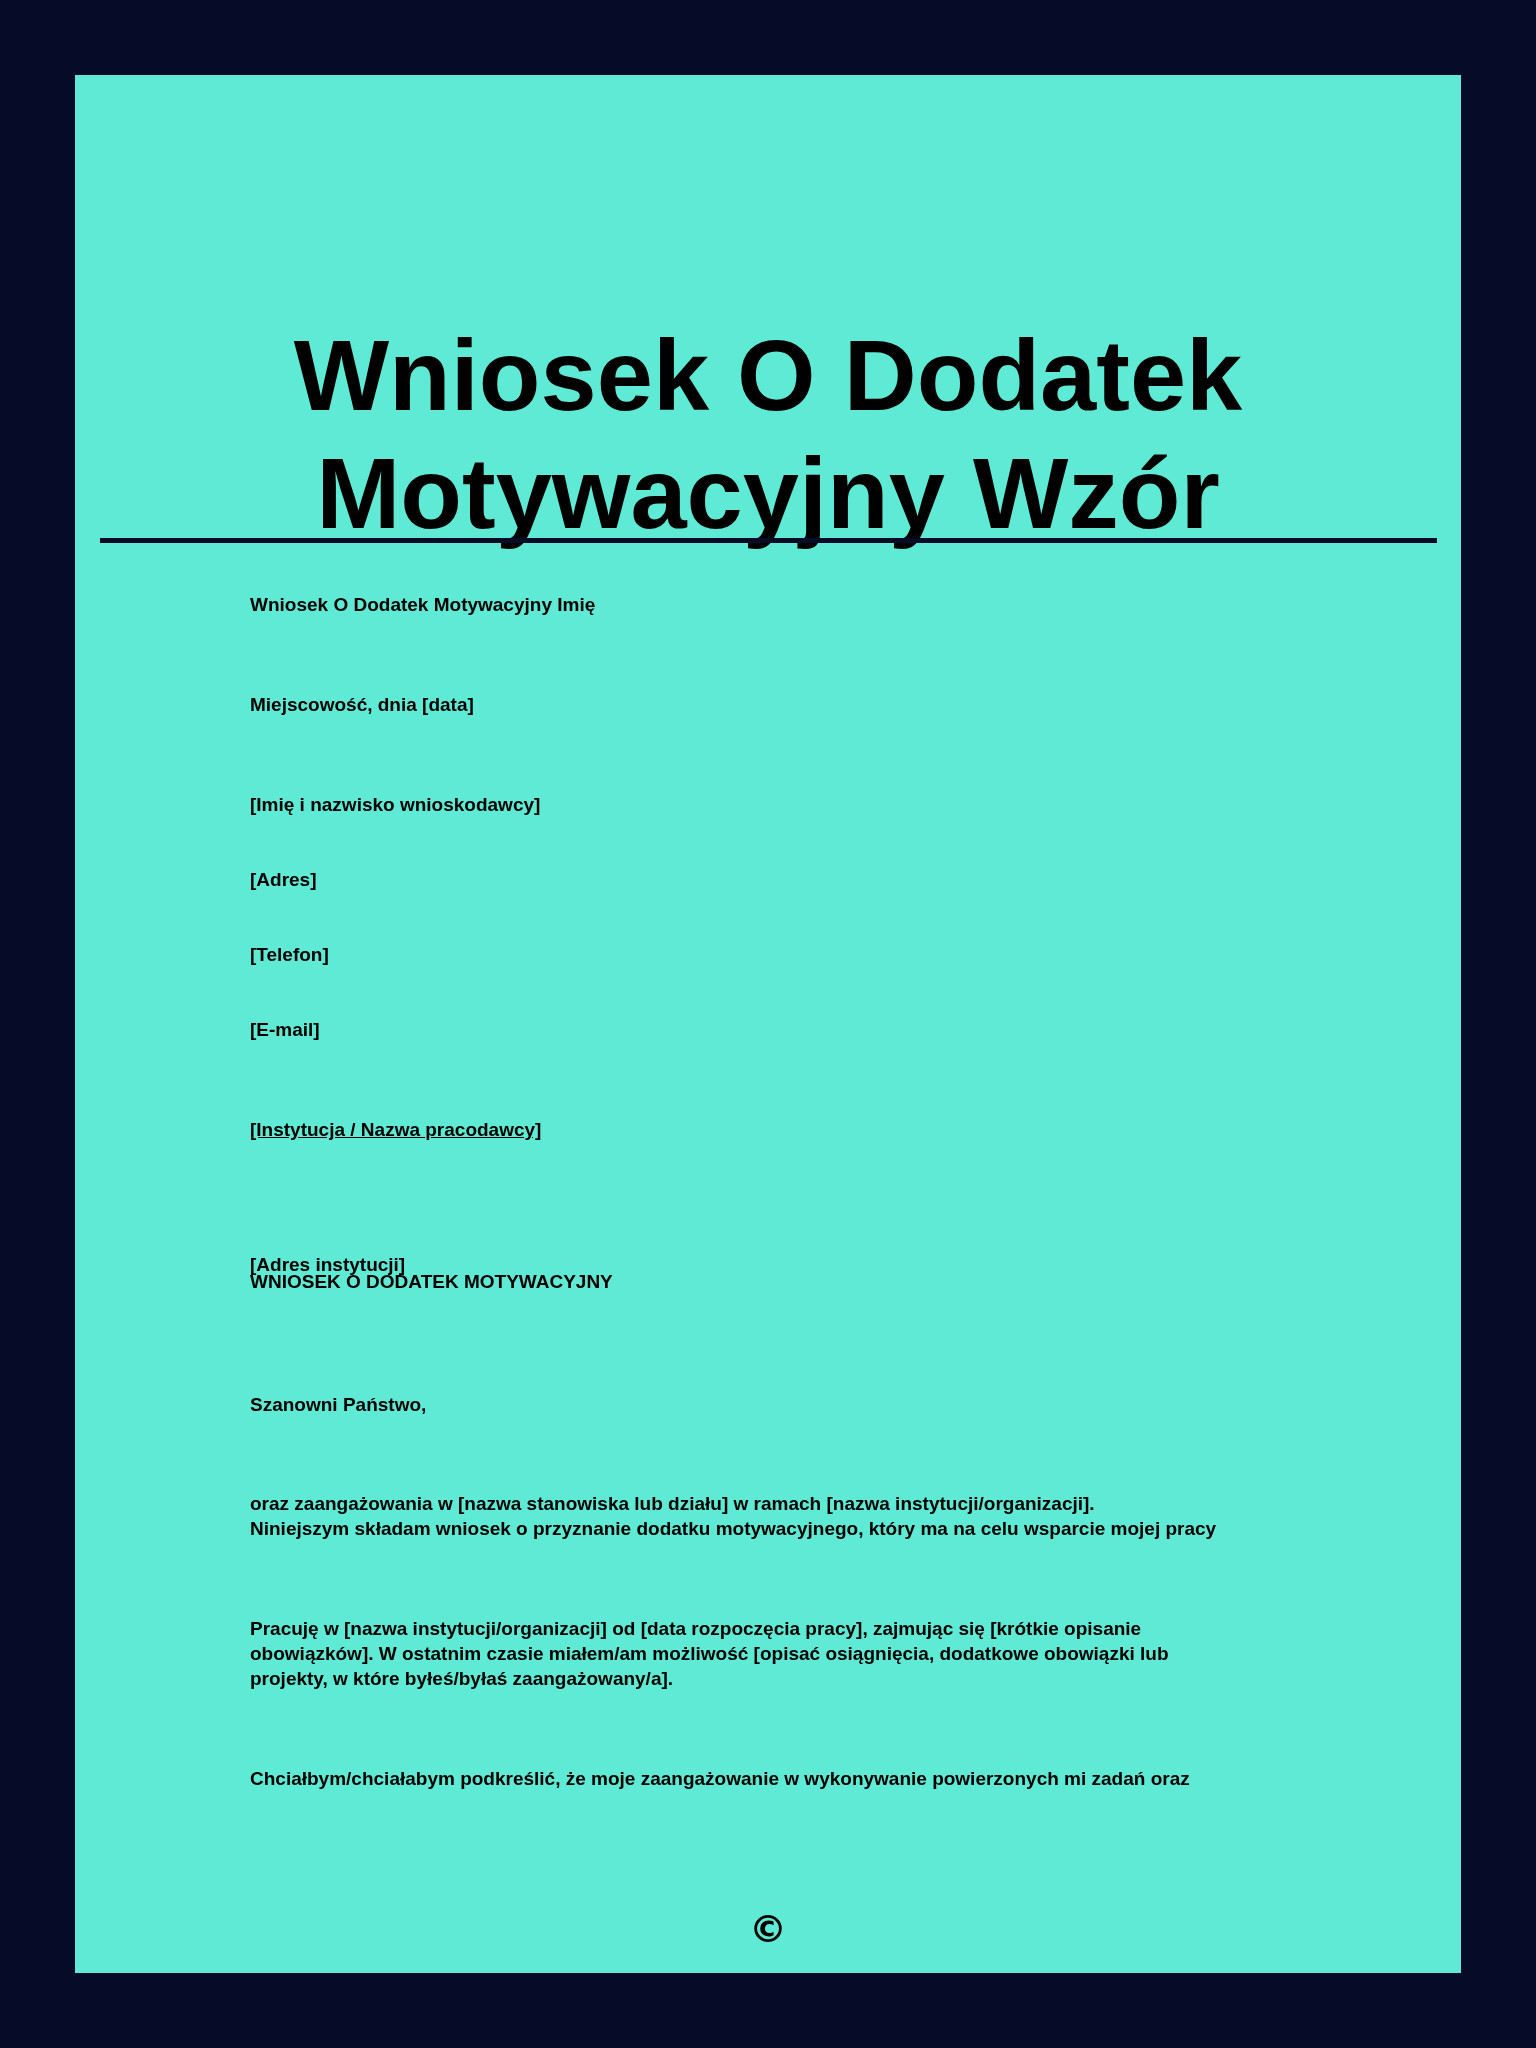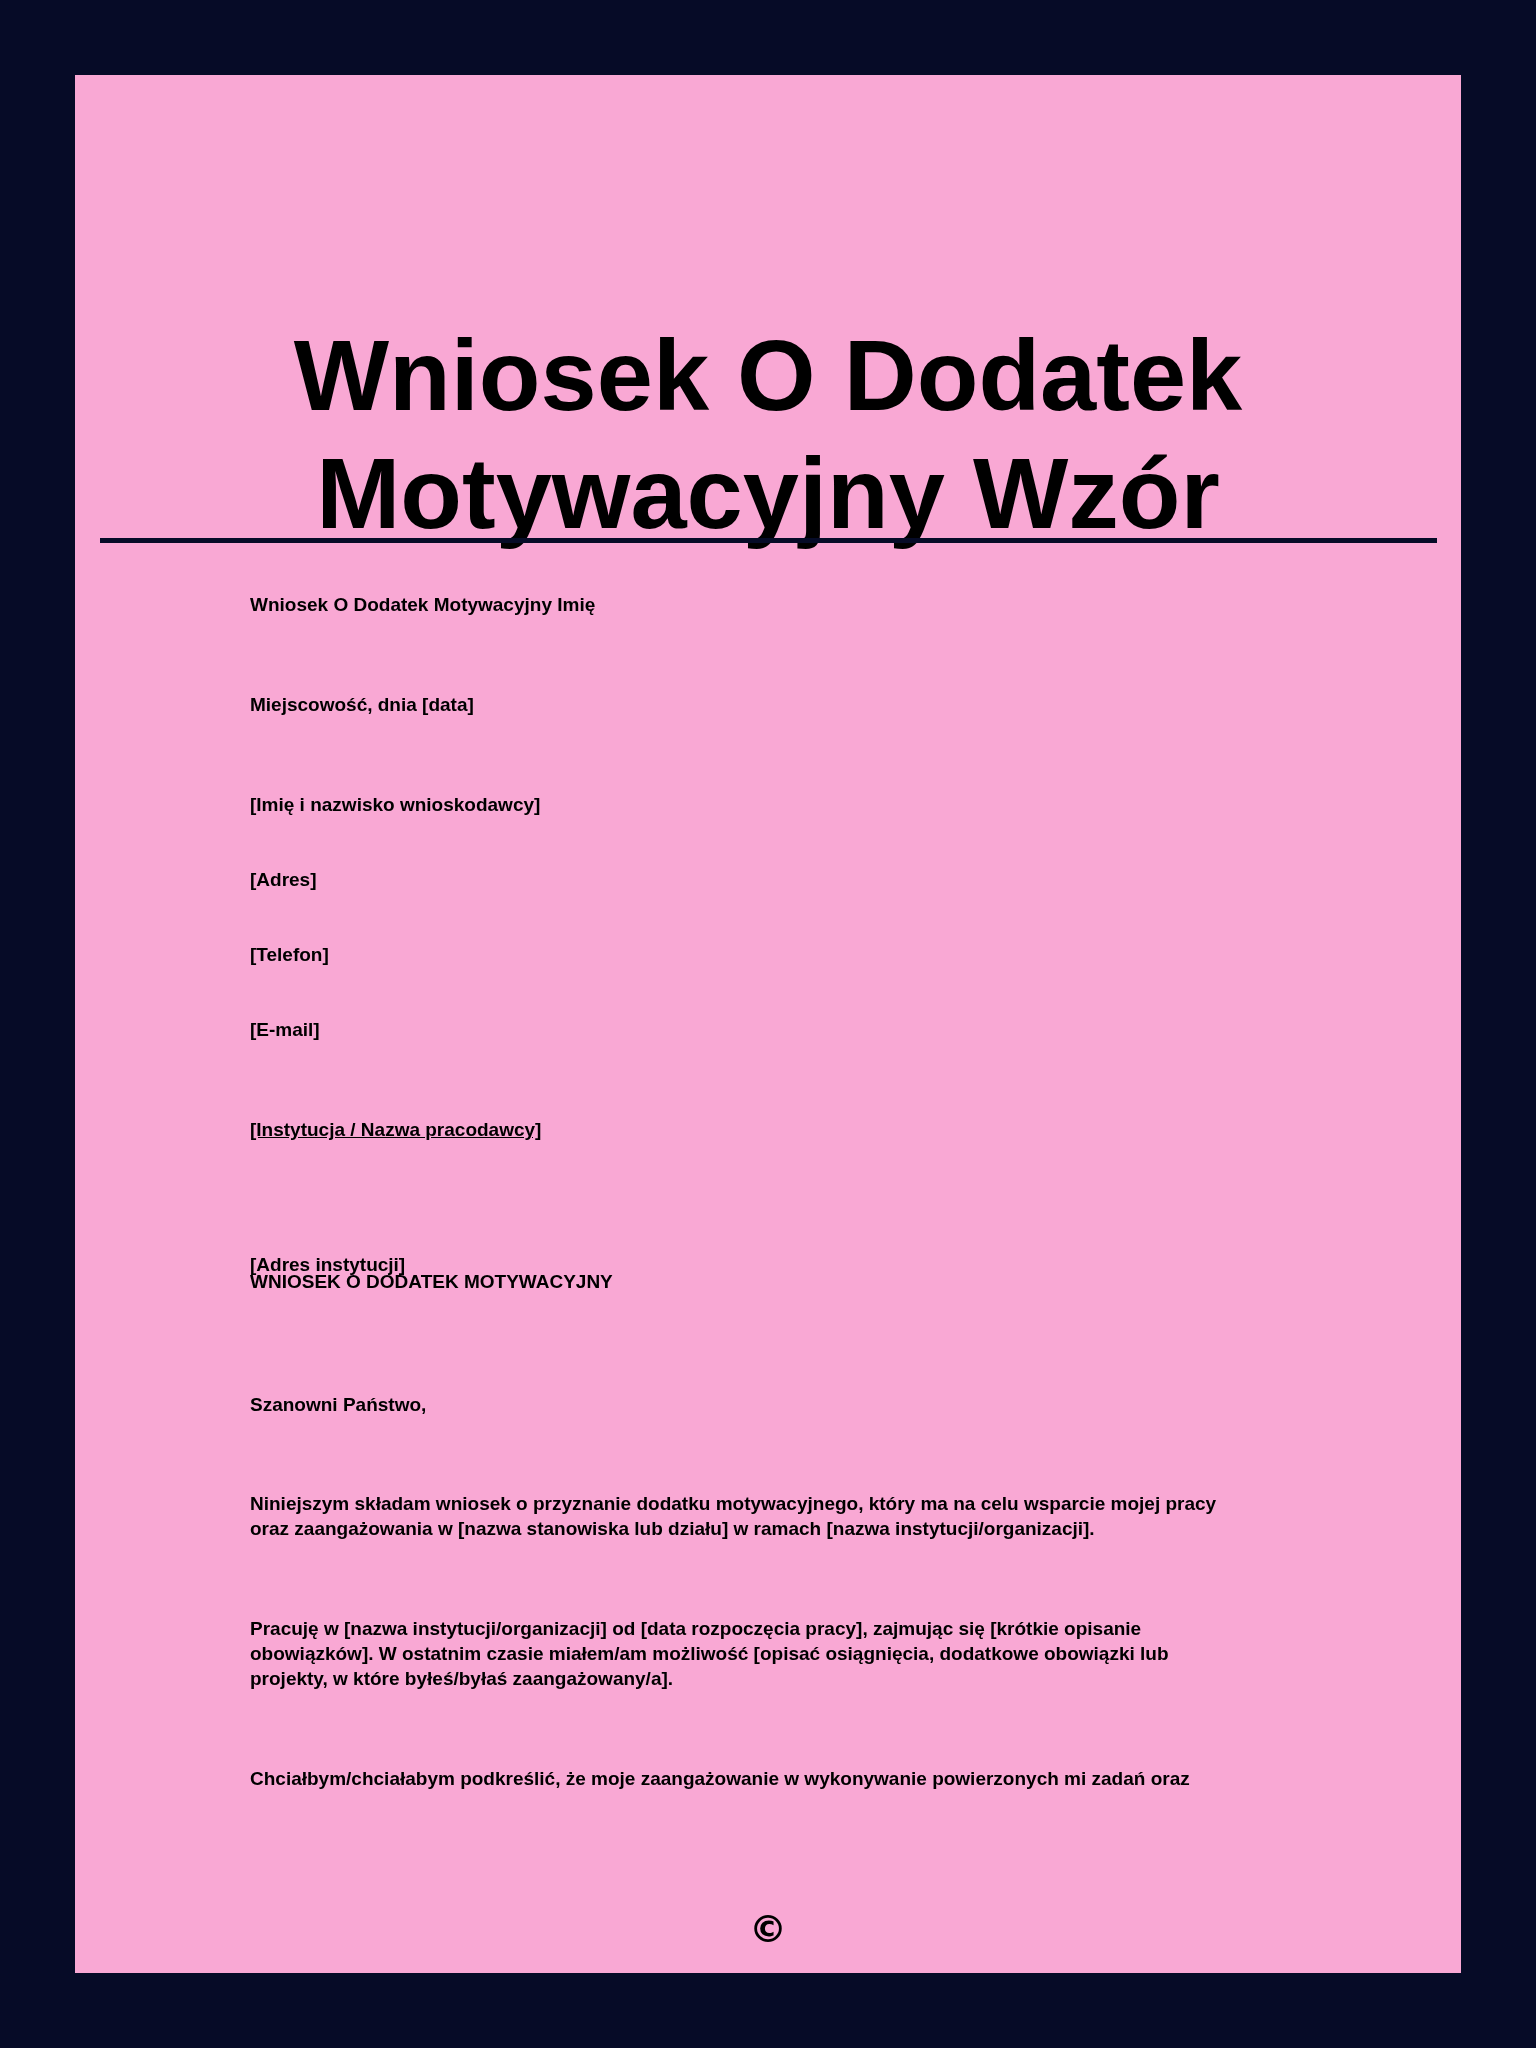--- a/index.html
+++ b/index.html
@@ -13,21 +13,21 @@
       position: relative;
       overflow: hidden;
       font-family: "Liberation Sans", sans-serif;
     }
     .page {
       position: absolute;
       left: 75px;
       top: 75px;
       width: 1386px;
       height: 1898px;
-      background: #f9a8d4;
+      background: #5eead4;
       overflow: hidden;
     }
     .hero-title {
       position: absolute;
       left: 0;
       top: 241px;
       width: 1386px;
       margin: 0;
       text-align: center;
       font-family: "Liberation Sans", sans-serif;
@@ -107,22 +107,22 @@
   <p class="line" style="top:942px;">[E-mail]</p>
 
   <p class="line" style="top:1042px;text-decoration:underline;">[Instytucja / Nazwa pracodawcy]</p>
   <p class="line" style="top:1177px;">[Adres instytucji]</p>
 
   <p class="line" style="top:1194px;">WNIOSEK O DODATEK MOTYWACYJNY</p>
 
   <p class="line" style="top:1317px;">Szanowni Państwo,</p>
 
   <div class="para" style="top:1416px;">
+    <span>oraz zaangażowania w [nazwa stanowiska lub działu] w ramach [nazwa instytucji/organizacji].</span>
     <span>Niniejszym składam wniosek o przyznanie dodatku motywacyjnego, który ma na celu wsparcie mojej pracy</span>
-    <span>oraz zaangażowania w [nazwa stanowiska lub działu] w ramach [nazwa instytucji/organizacji].</span>
   </div>
 
   <div class="para" style="top:1541px;">
     <span>Pracuję w [nazwa instytucji/organizacji] od [data rozpoczęcia pracy], zajmując się [krótkie opisanie</span>
     <span>obowiązków]. W ostatnim czasie miałem/am możliwość [opisać osiągnięcia, dodatkowe obowiązki lub</span>
     <span>projekty, w które byłeś/byłaś zaangażowany/a].</span>
   </div>
 
   <div class="para" style="top:1691px;">
     <span>Chciałbym/chciałabym podkreślić, że moje zaangażowanie w wykonywanie powierzonych mi zadań oraz</span>

